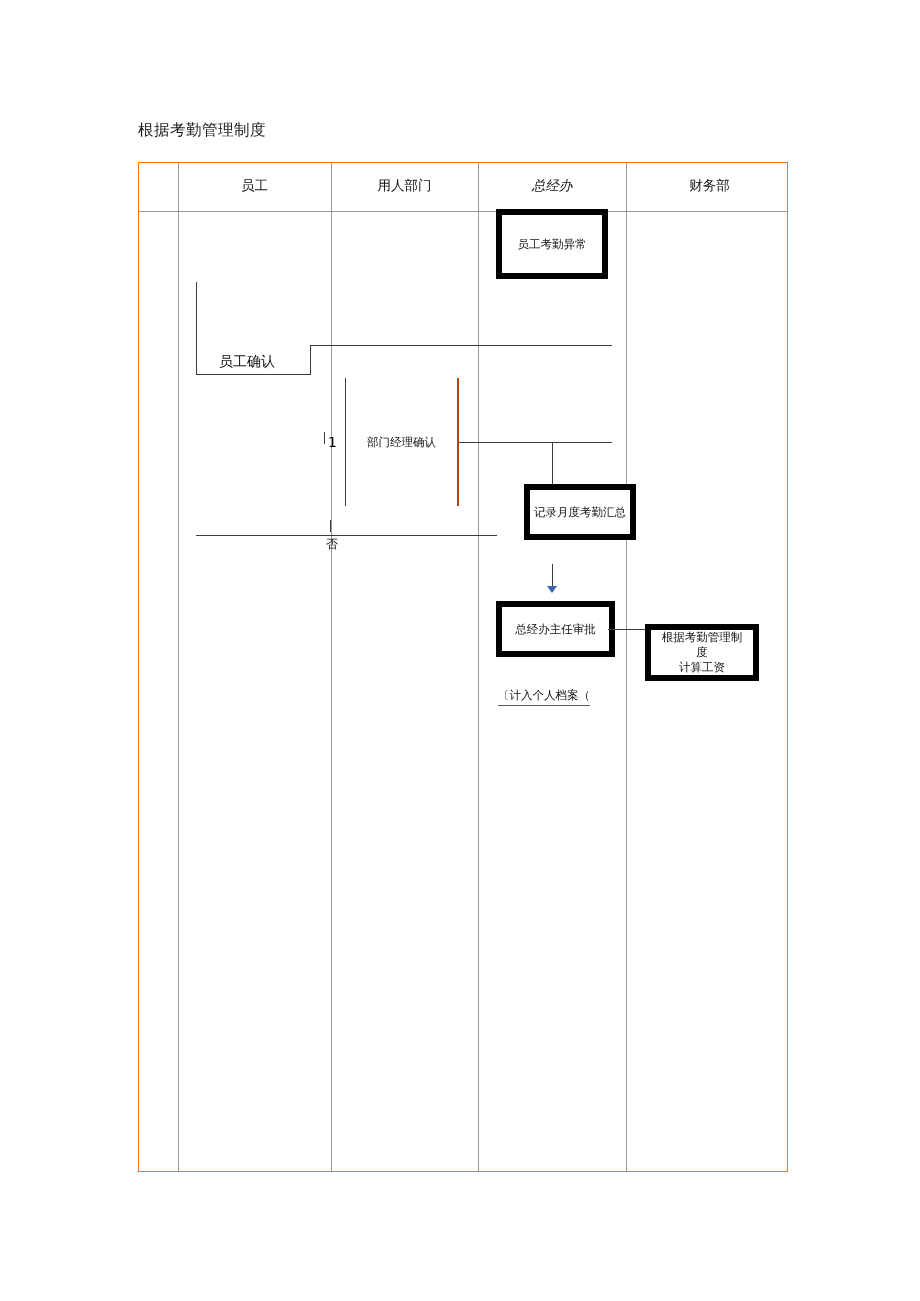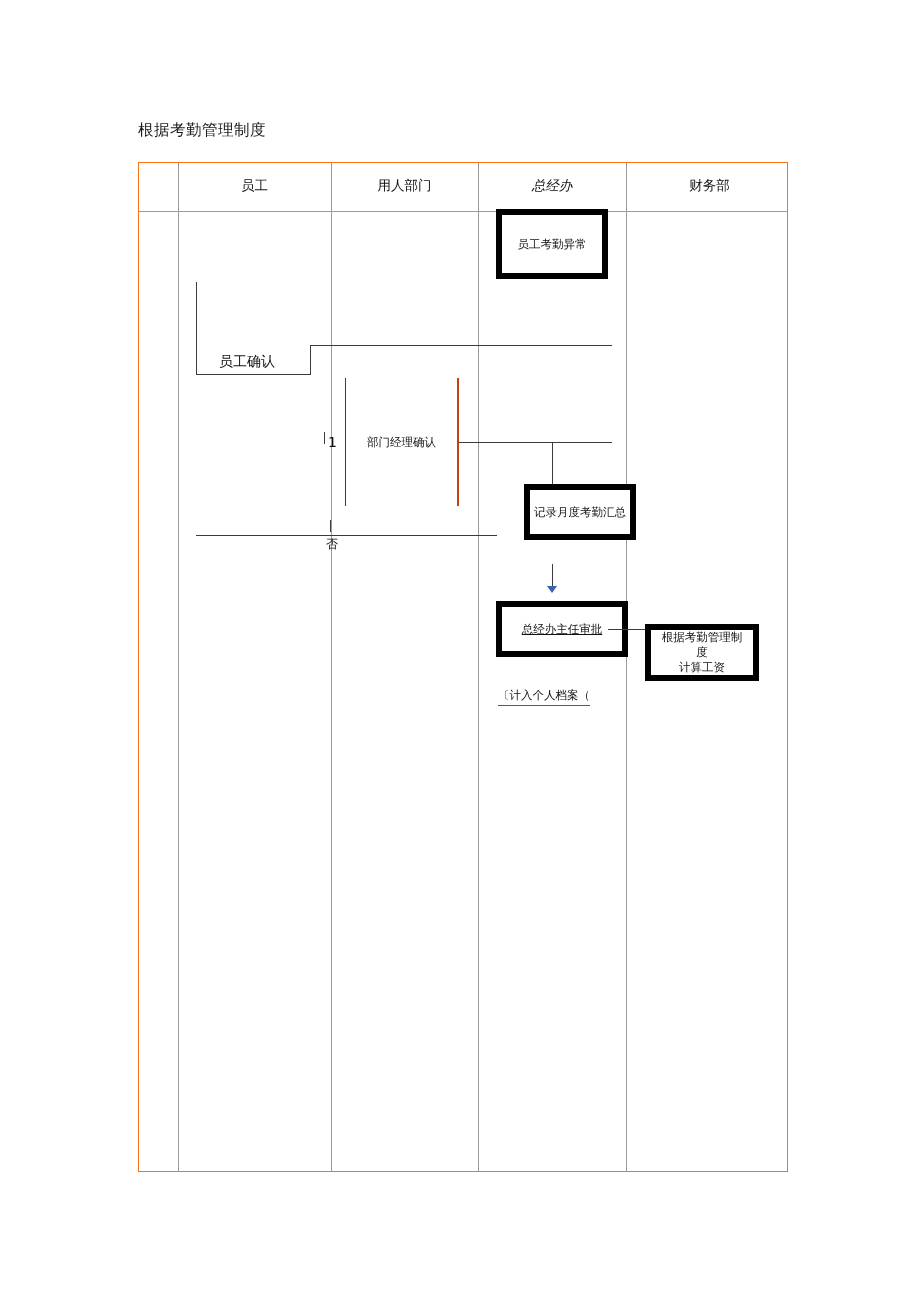--- a/index.html
+++ b/index.html
@@ -205,21 +205,21 @@
     <span>记录月度考勤汇总</span>
   </div>
 
   <div class="hline" style="left:196px; top:535px; width:301px;"></div>
   <div class="vline" style="left:330px; top:520px; height:12px;"></div>
   <div class="branch-label" style="left:326px; top:537px;">否</div>
 
   <div class="vline" style="left:552px; top:564px; height:28px;"></div>
   <div class="arrow-down" style="left:547px; top:586px;"></div>
 
-  <div class="pbox" style="left:496px; top:601px; width:132px; height:56px;text-decoration:underline;">
+  <div class="pbox" style="left:496px; top:601px; width:119px; height:56px;">
     <span>总经办主任审批</span>
   </div>
 
   <div class="hline" style="left:608px; top:629px; width:38px;"></div>
 
   <div class="pbox" style="left:645px; top:600px; width:114px; height:57px;margin-top:24px;">
     <span>
       <span style="display: block;">根据考勤管理制度</span>
       <span style="display: block;">计算工资</span>
     </span>

